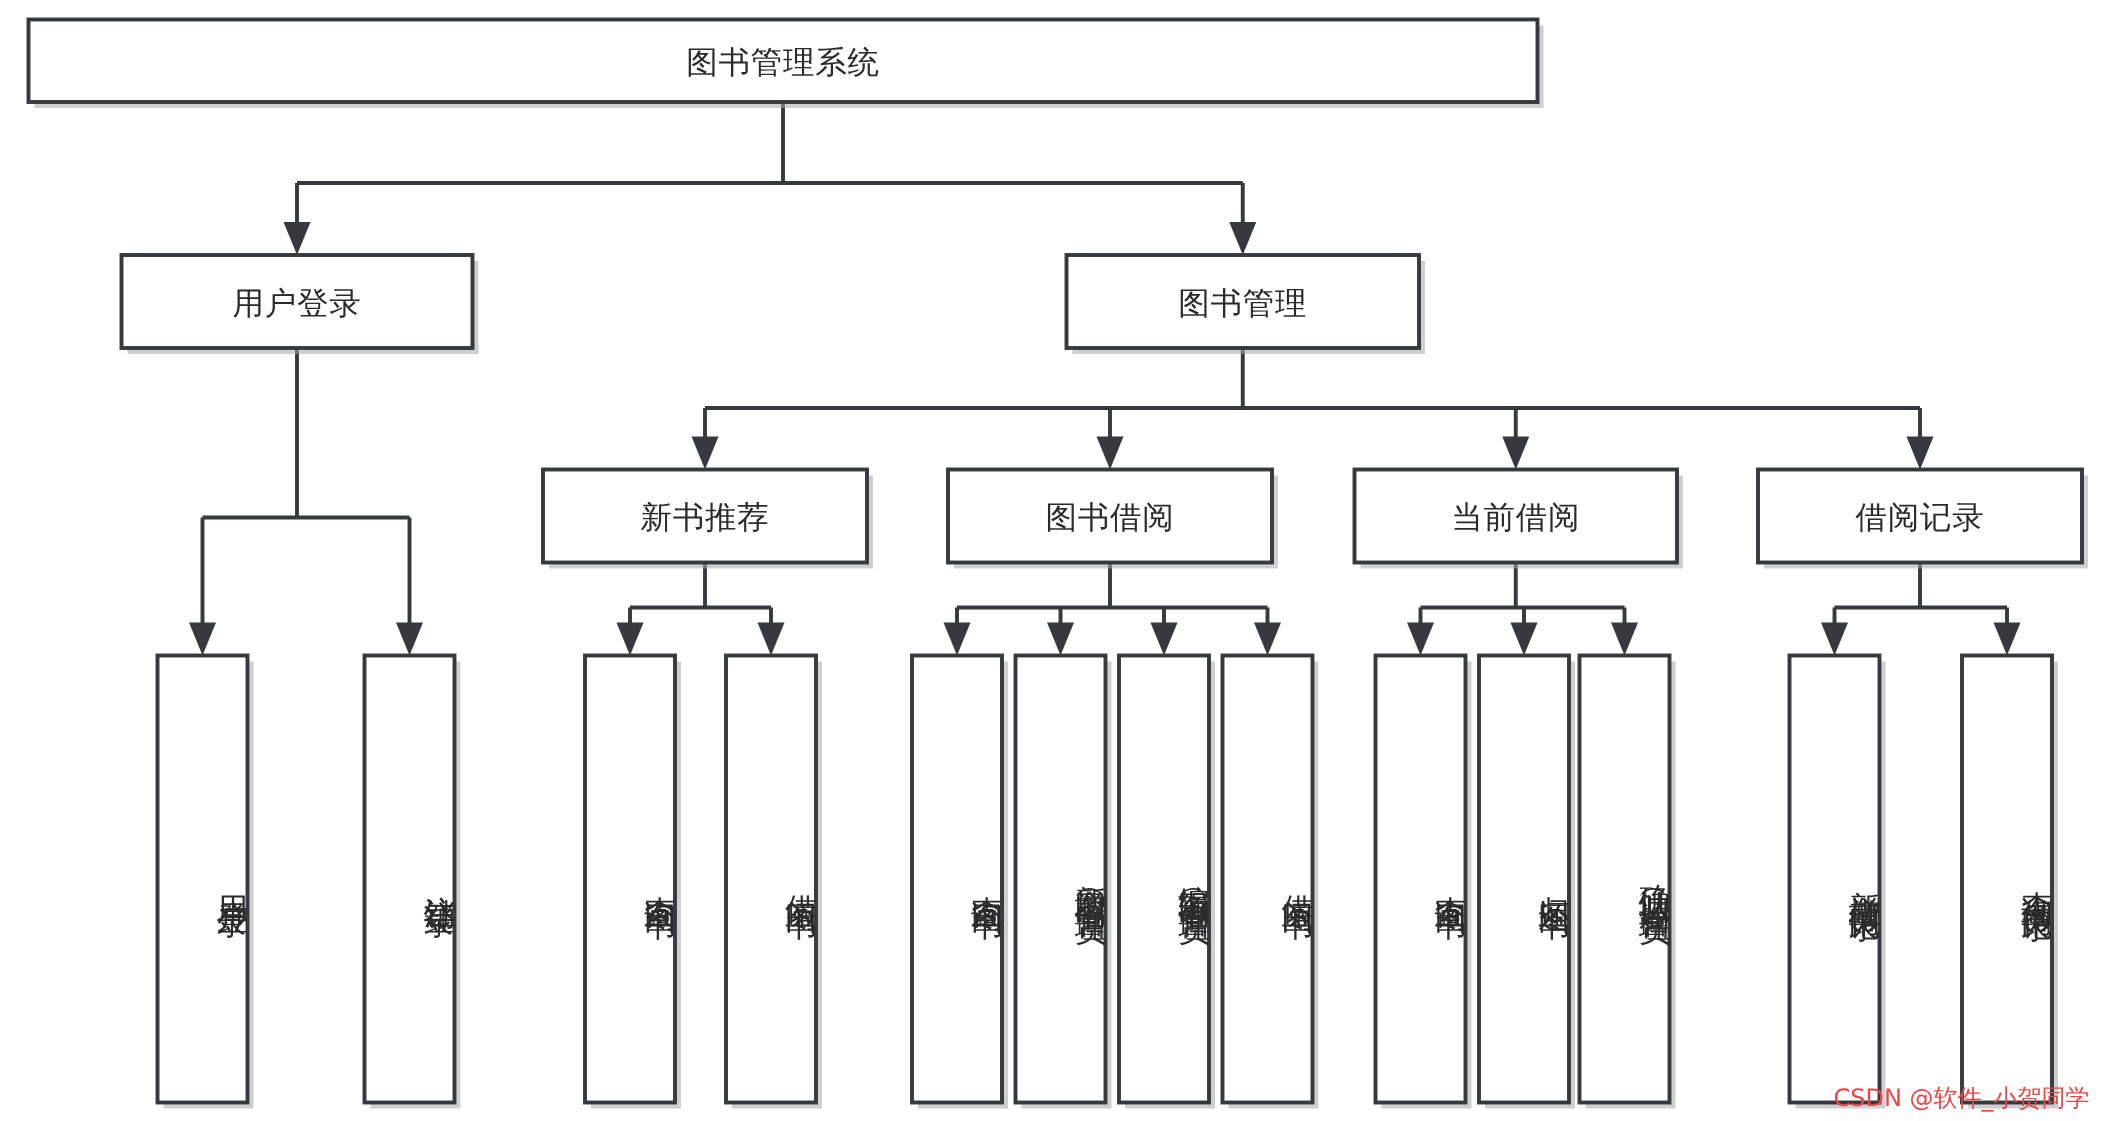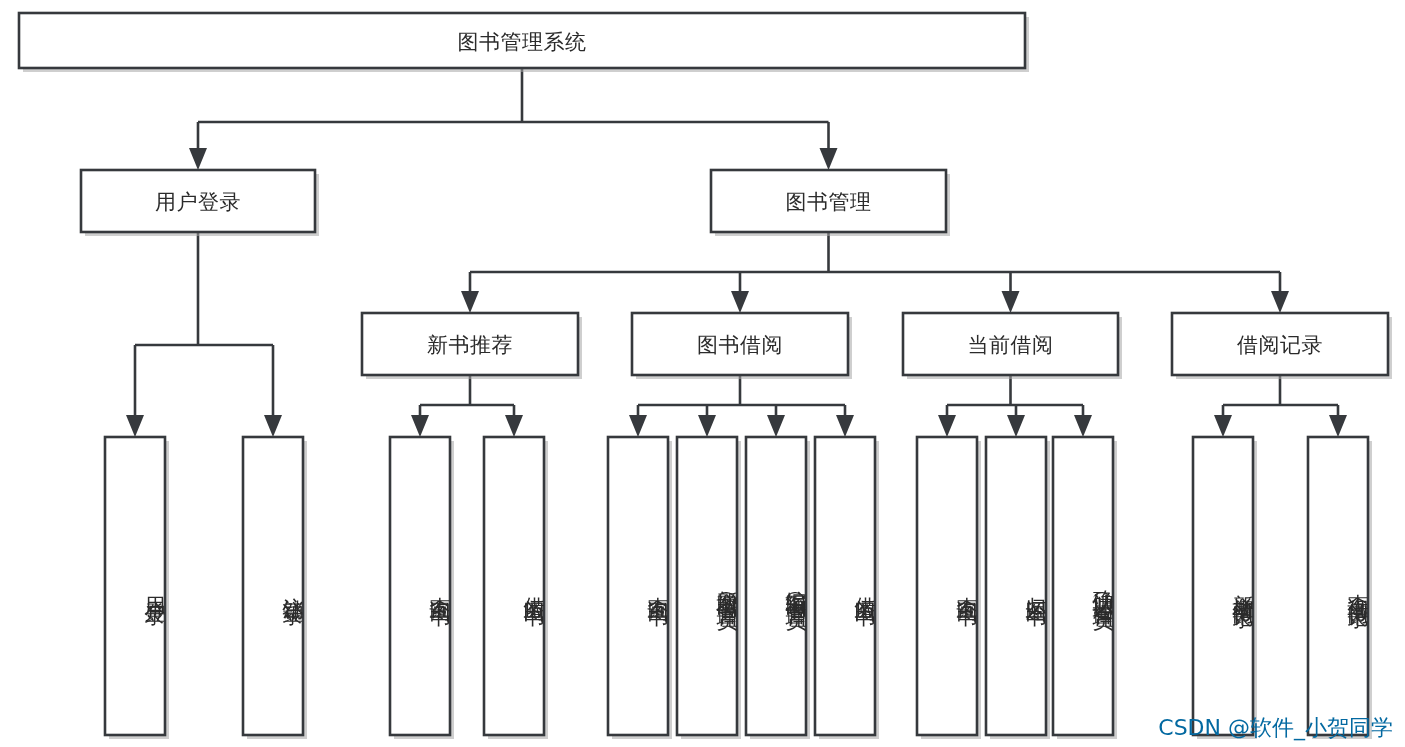--- a/index.html
+++ b/index.html
@@ -68,22 +68,22 @@
     align-items: flex-start;
     justify-content: center;
     white-space: nowrap;
     pointer-events: none;
   }
   .watermark {
     position: absolute;
     right: 12px;
     bottom: 4px;
     font-family: "DejaVu Sans", "Liberation Sans", sans-serif;
-    font-size: 22px;
-    color: #0369a1;
+    font-size: 16px;
+    color: #ef4444;
     white-space: nowrap;
     user-select: none;
   }
 </style>
 </head>
 <body>
 
 <div id="diagram-root">
 
   <svg id="flow-svg" viewBox="0 0 1405 747">

